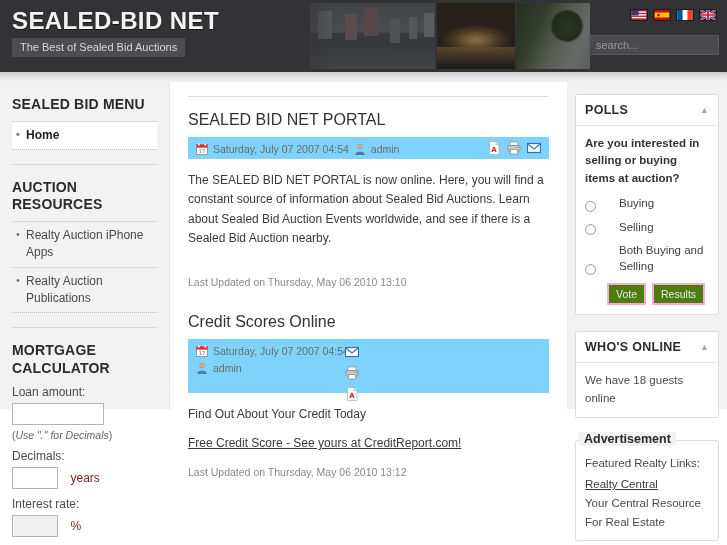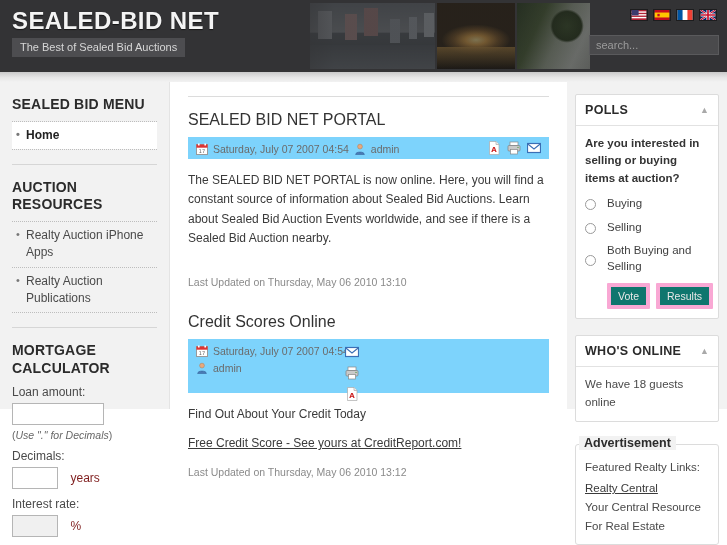--- a/index.html
+++ b/index.html
@@ -201,30 +201,30 @@
     padding:8px 9px;
     border-bottom:1px solid #e2e2e2;
   }
   .module-head h3 {
     margin:0; font-size:12.5px; font-weight:bold;
     color:#2b2b2b; letter-spacing:.3px; text-transform:uppercase;
   }
   .chev { margin-left:auto; color:#a9a9a9; font-size:9px; line-height:1; }
   .module-body { padding:9px; }
   .poll-q { font-size:11.5px; font-weight:bold; color:#333; line-height:1.5; margin:0 0 9px 0; }
-  .poll-opt { display:flex; align-items:center; gap:11px; margin-bottom:8px; }
+  .poll-opt { display:flex; align-items:flex-end; gap:23px; margin-bottom:8px; }
   .radio {
     width:11px; height:11px; border:1px solid #9a9a9a;
     border-radius:50%; background:#fff; flex:0 0 11px; margin-top:2px;
   }
   .poll-opt span { font-size:11.5px; color:#3f3f3f; line-height:1.38; }
   .poll-btns { display:flex; gap:6px; margin-top:4px; padding-left:22px; }
   .btn {
-    background:#0f766e; color:#e8e8e8;
-    border:4px solid #f9a8d4;
+    background:#4d7c0f; color:#e8e8e8;
+    border:2px solid #f9a8d4;
     font-size:10.5px; padding:3px 7px;
     font-family:"Liberation Sans", sans-serif;
     cursor:pointer; border-radius:1px;
   }
   .who-text { font-size:11.5px; color:#4a4a4a; line-height:1.55; }
 
   .module-ad { border:1px solid #dcdcdc; border-radius:3px; background:#fff; position:relative;
                margin-top:22px; padding:9px; }
   .ad-legend {
     position:absolute; top:-9px; left:3px; background:#f2f2f2;

